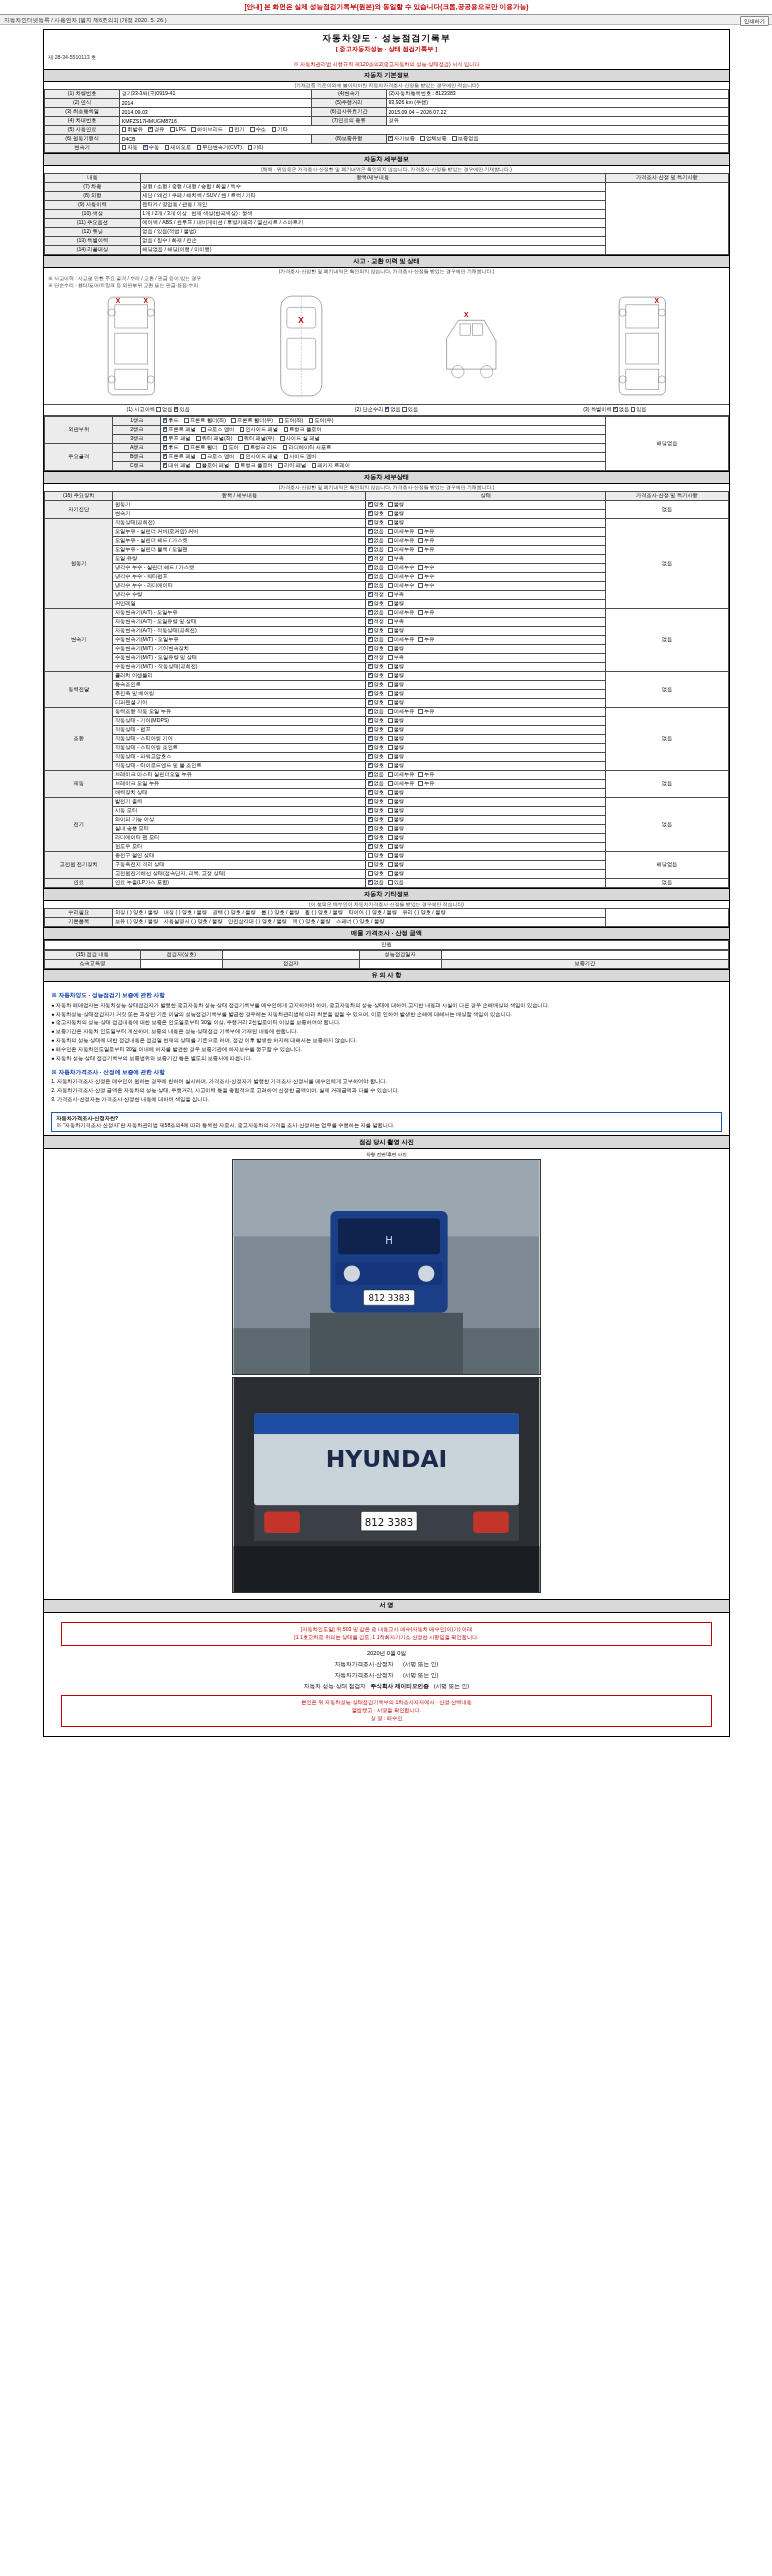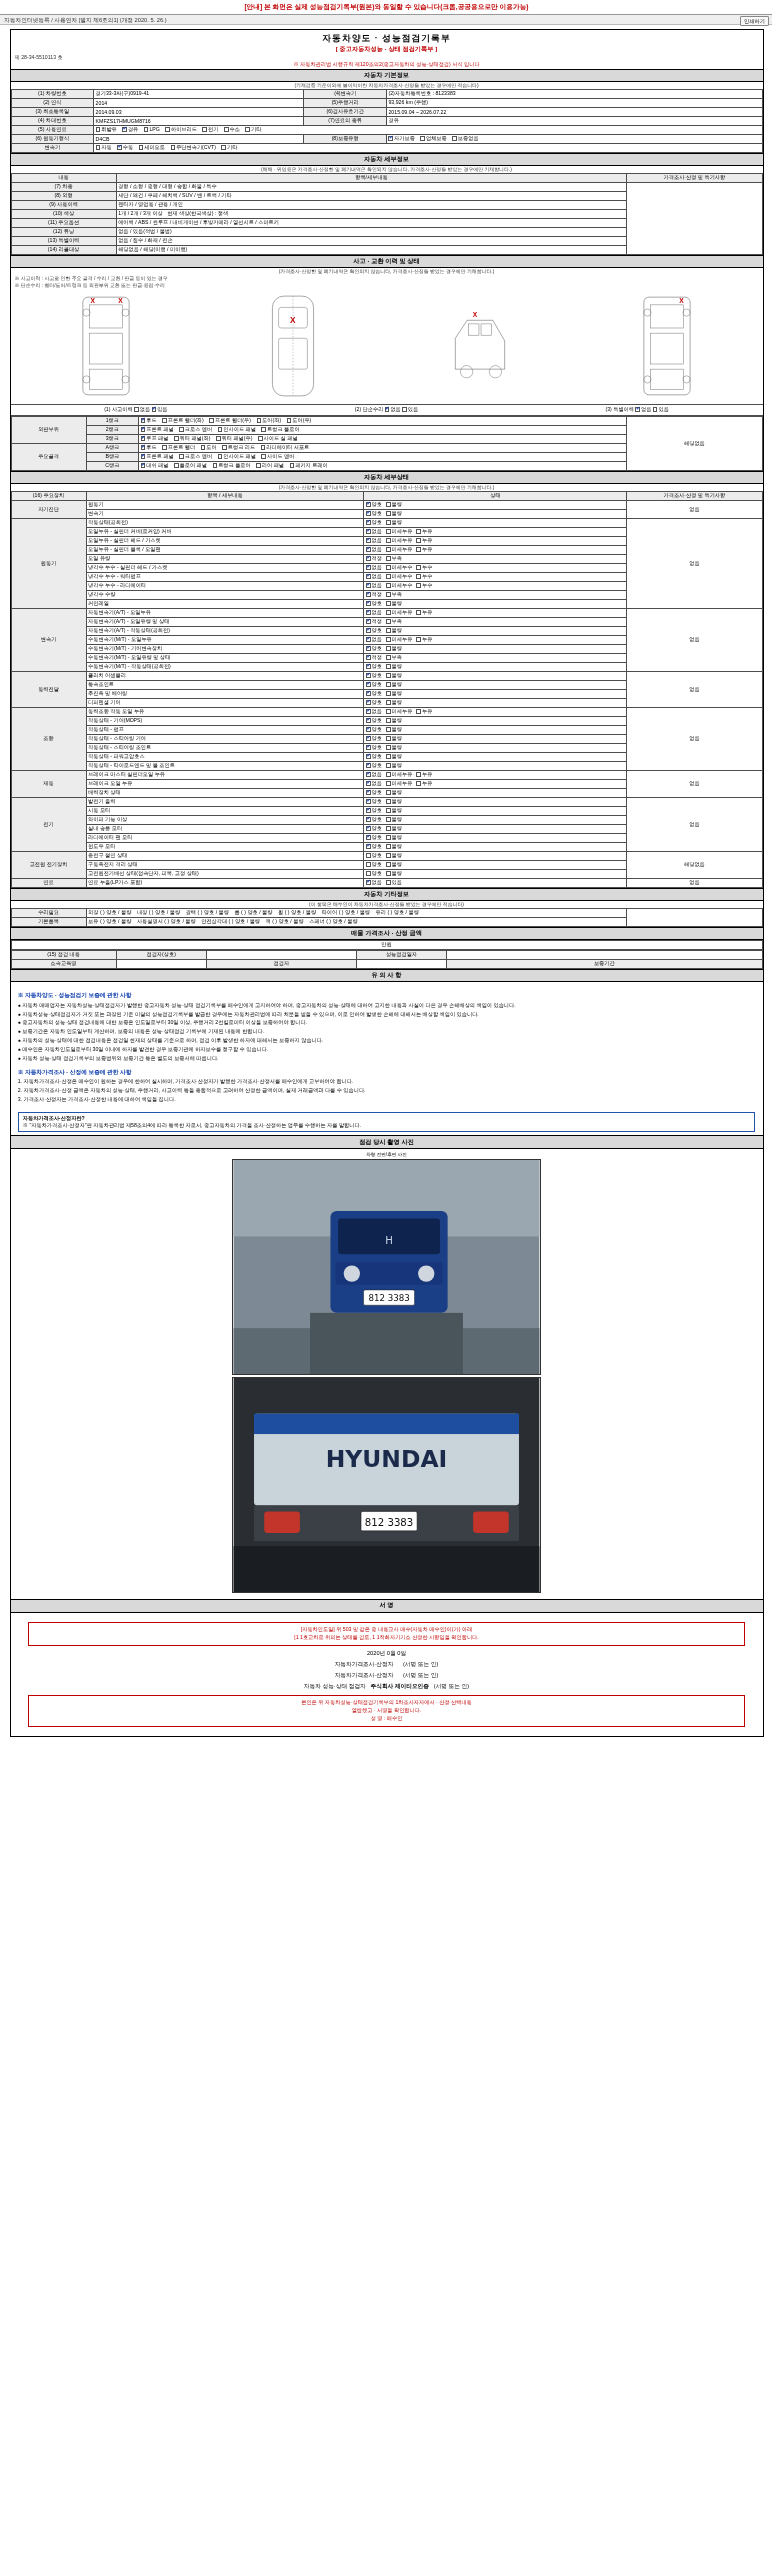--- a/index.html
+++ b/index.html
@@ -20,21 +20,21 @@
   .subbar {
     background:#efefef; border-bottom:0.5px solid #bbb;
     font-size:5.7px; padding:1.5px 4.1px; position:relative; height:10.3px;
   }
   .subbar .left { color:#333; }
   .subbar .btn {
     position:absolute; right:4.1px; top:1px;
     border:0.5px solid #888; background:#f7f7f7; font-size:5.2px;
     padding:0.5px 3.1px; border-radius:1px;
   }
-  .sheet { width:754px; margin:3.1px auto 0 auto; border:0.5px solid #000; background:#fff; }
+  .sheet { width:687px; margin:3.1px auto 0 auto; border:0.5px solid #000; background:#fff; }
   .doc-title { text-align:center; padding:3.1px 0 1px 0; }
   .doc-title .t1 { font-size:8.8px; font-weight:bold; letter-spacing:1px; }
   .doc-title .t2 { font-size:6.2px; font-weight:bold; color:#c00000; }
   .doc-title .t3 { font-size:5.2px; color:#333; }
   .sec-head {
     background:#d9d9d9; border-top:0.5px solid #000; border-bottom:0.5px solid #000;
     text-align:center; font-weight:bold; font-size:6.2px; padding:1px 0;
   }
   .sec-sub { text-align:center; font-size:4.9px; color:#333; padding:0.5px 0; }
   table.grid { width:100%; border-collapse:collapse; }

